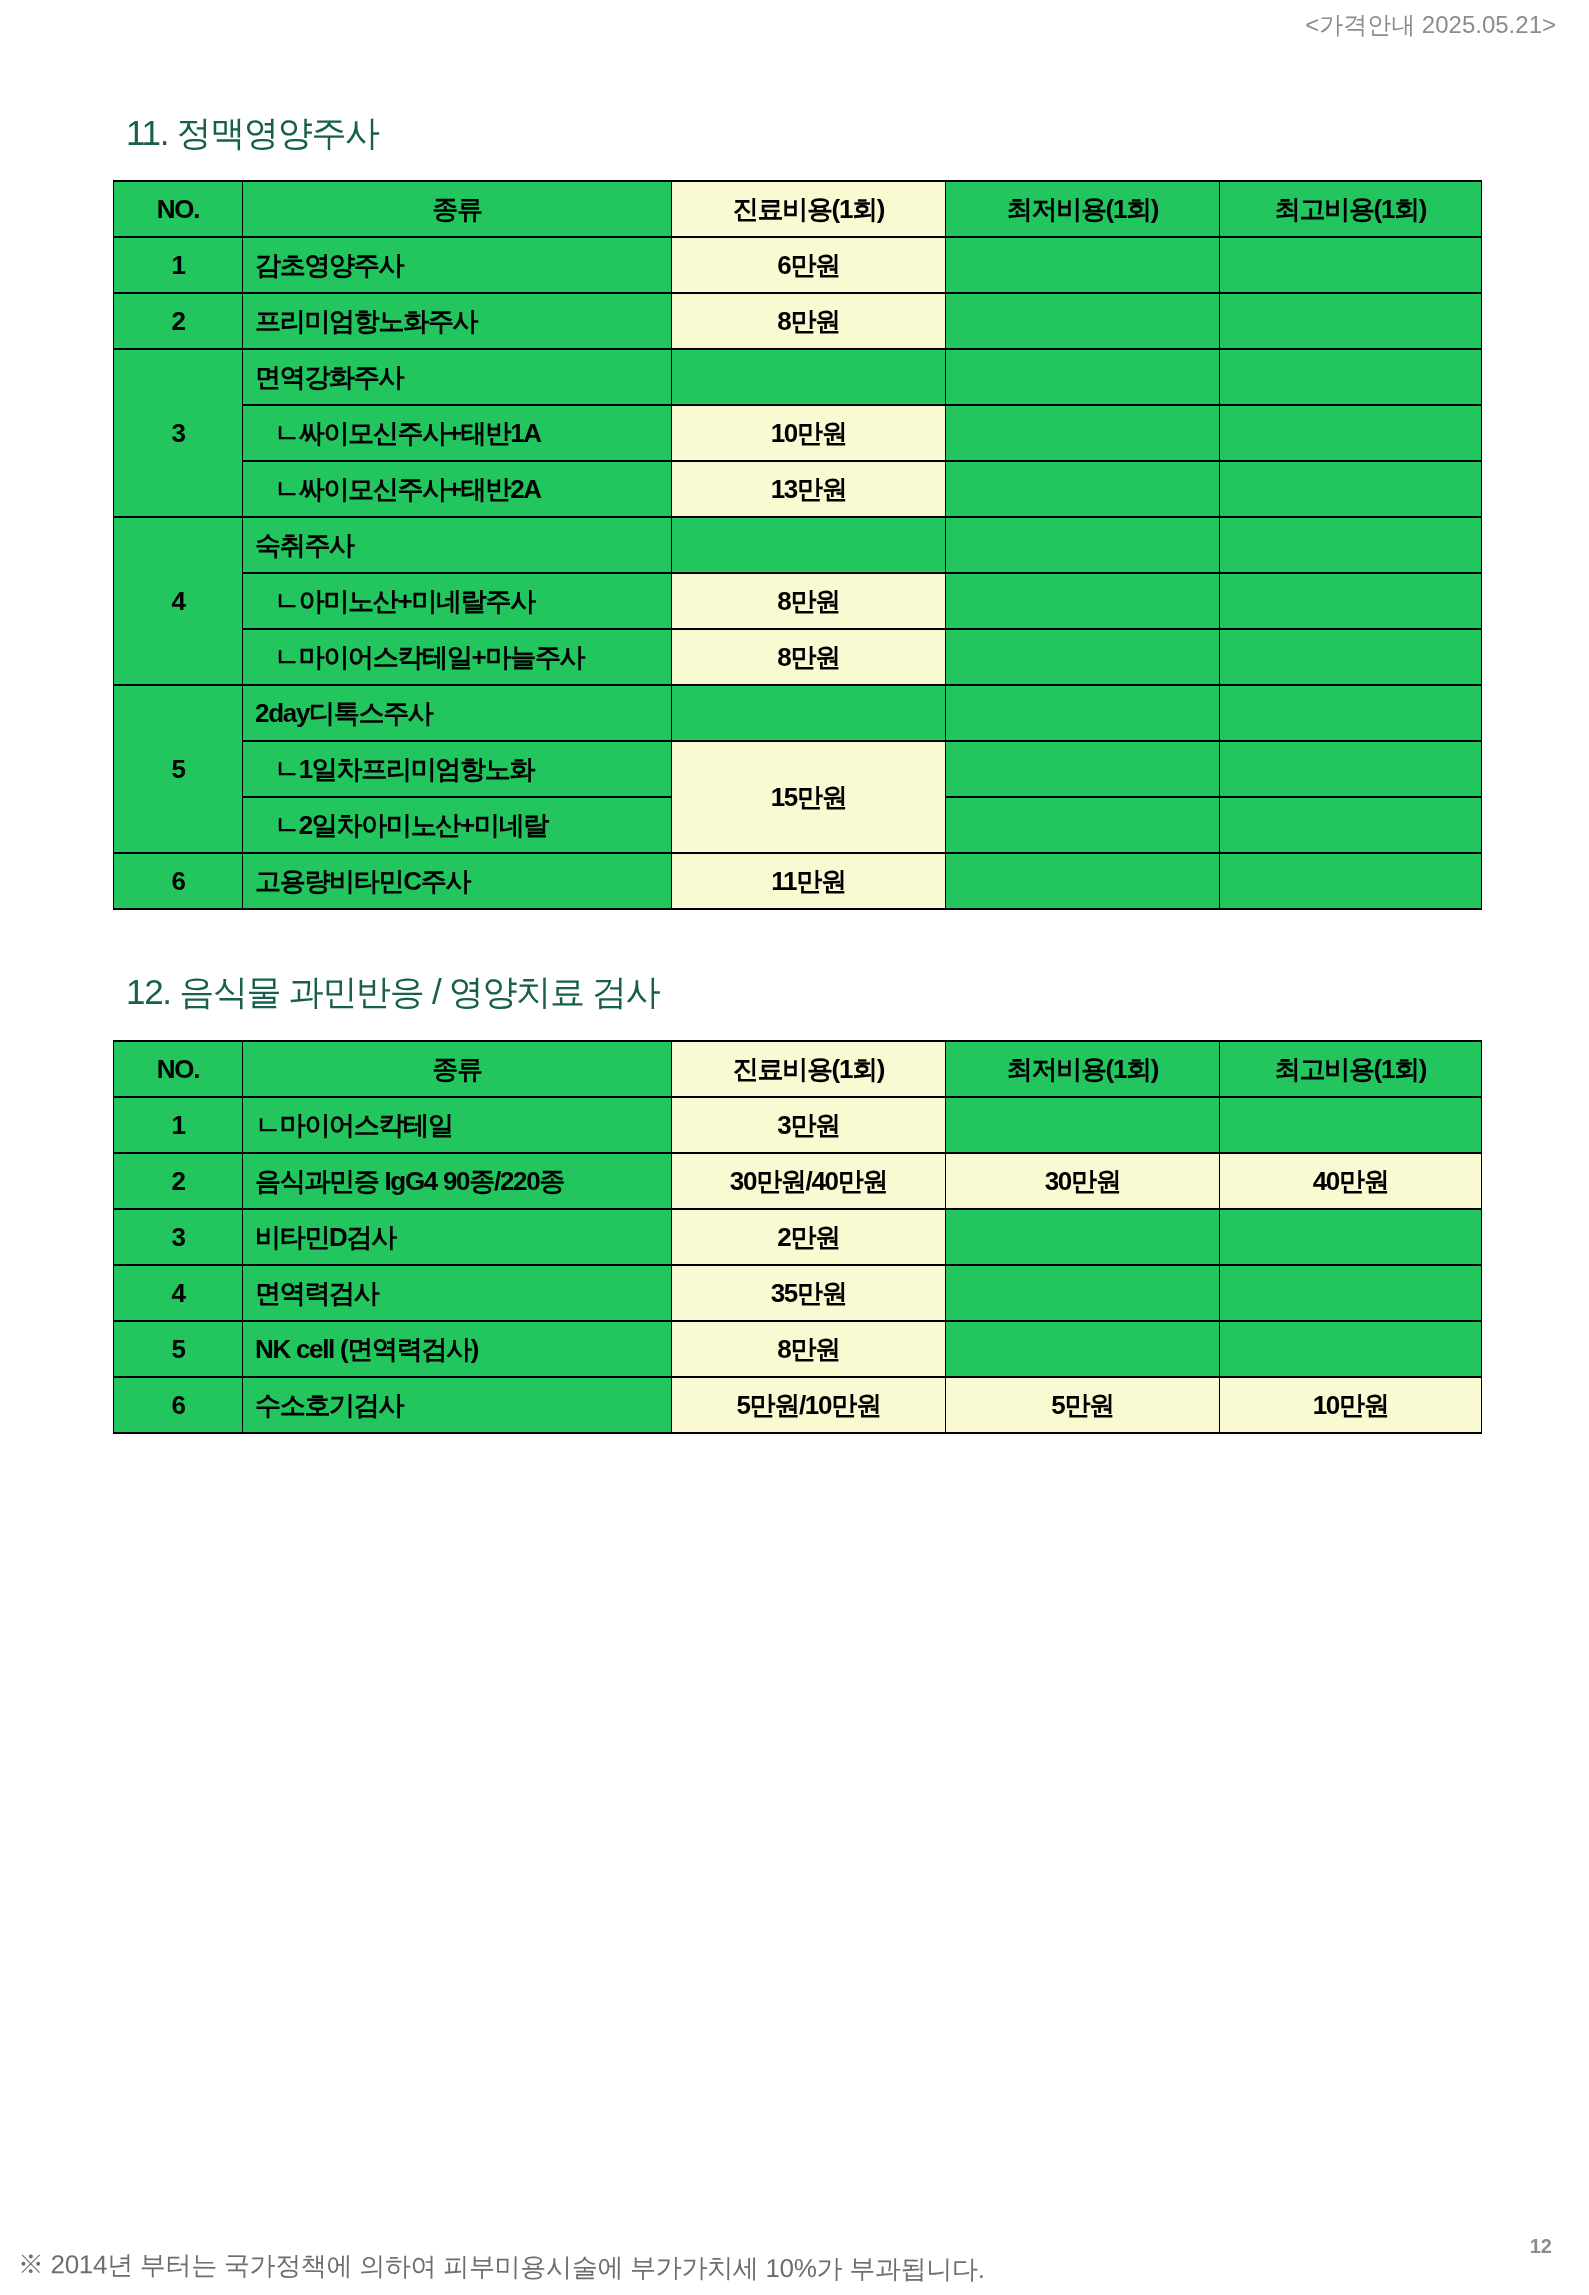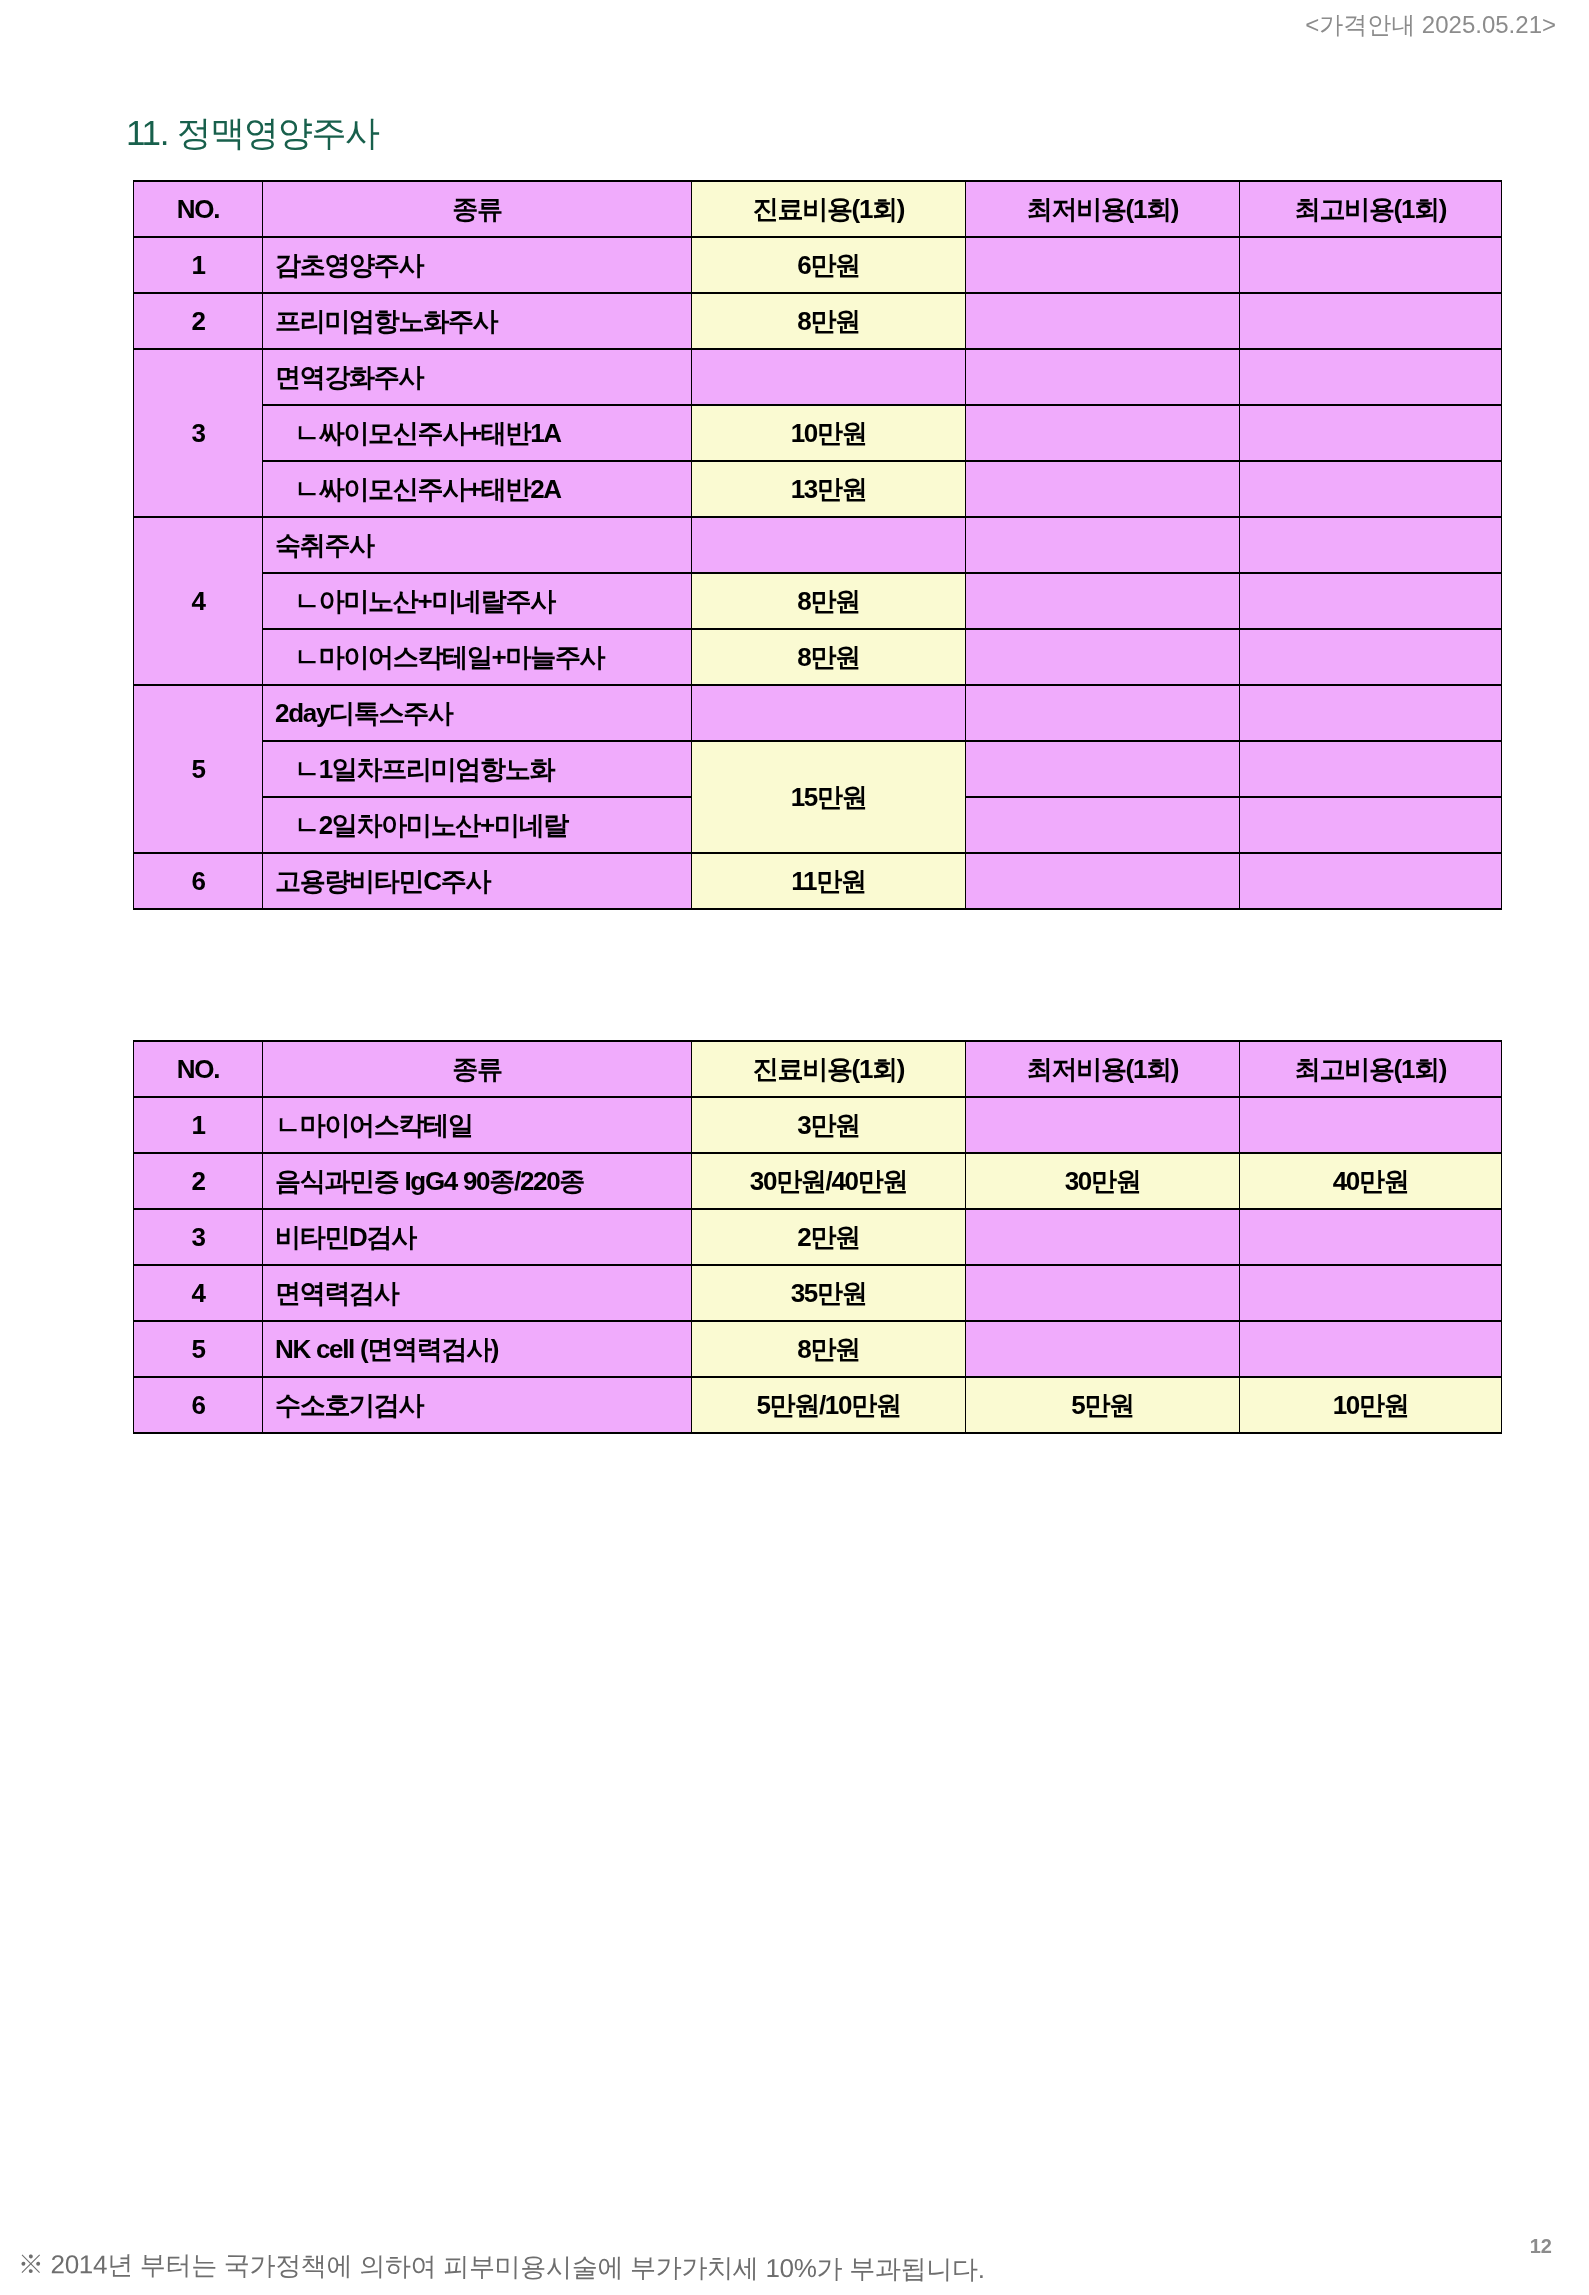--- a/index.html
+++ b/index.html
@@ -38,22 +38,21 @@
   }
   #title-1{top:110px;}
   #title-2{top:969px;}
 
   table.price-table{
     position:absolute;
     left:113px;
     width:1369px;
     border-collapse:collapse;
     table-layout:fixed;
-    background:#f0abfc;
-    margin-left:20px;
+    background:#22c55e;
   }
   #table-1{top:180px;}
   #table-2{top:1040px;}
   .price-table tr{height:56px;}
   .price-table th,
   .price-table td{
     border:1.9px solid var(--border-black,#000);
     border-top-width:2.6px;
     border-bottom-width:2.6px;
     font-size:26px;
@@ -190,20 +189,21 @@
       <tr>
         <td class="cell-no">6</td>
         <td class="cell-kind">고용량비타민C주사</td>
         <td class="yellow">11만원</td>
         <td></td>
         <td></td>
       </tr>
     </tbody>
   </table>
 
+  <h2 class="section-title" id="title-2">12. 음식물 과민반응 / 영양치료 검사</h2>
 
   <table class="price-table" id="table-2">
     <colgroup>
       <col style="width:129px">
         <col style="width:429px">
         <col style="width:274px">
         <col style="width:274px">
         <col style="width:262px">
     </colgroup>
     <tbody>

